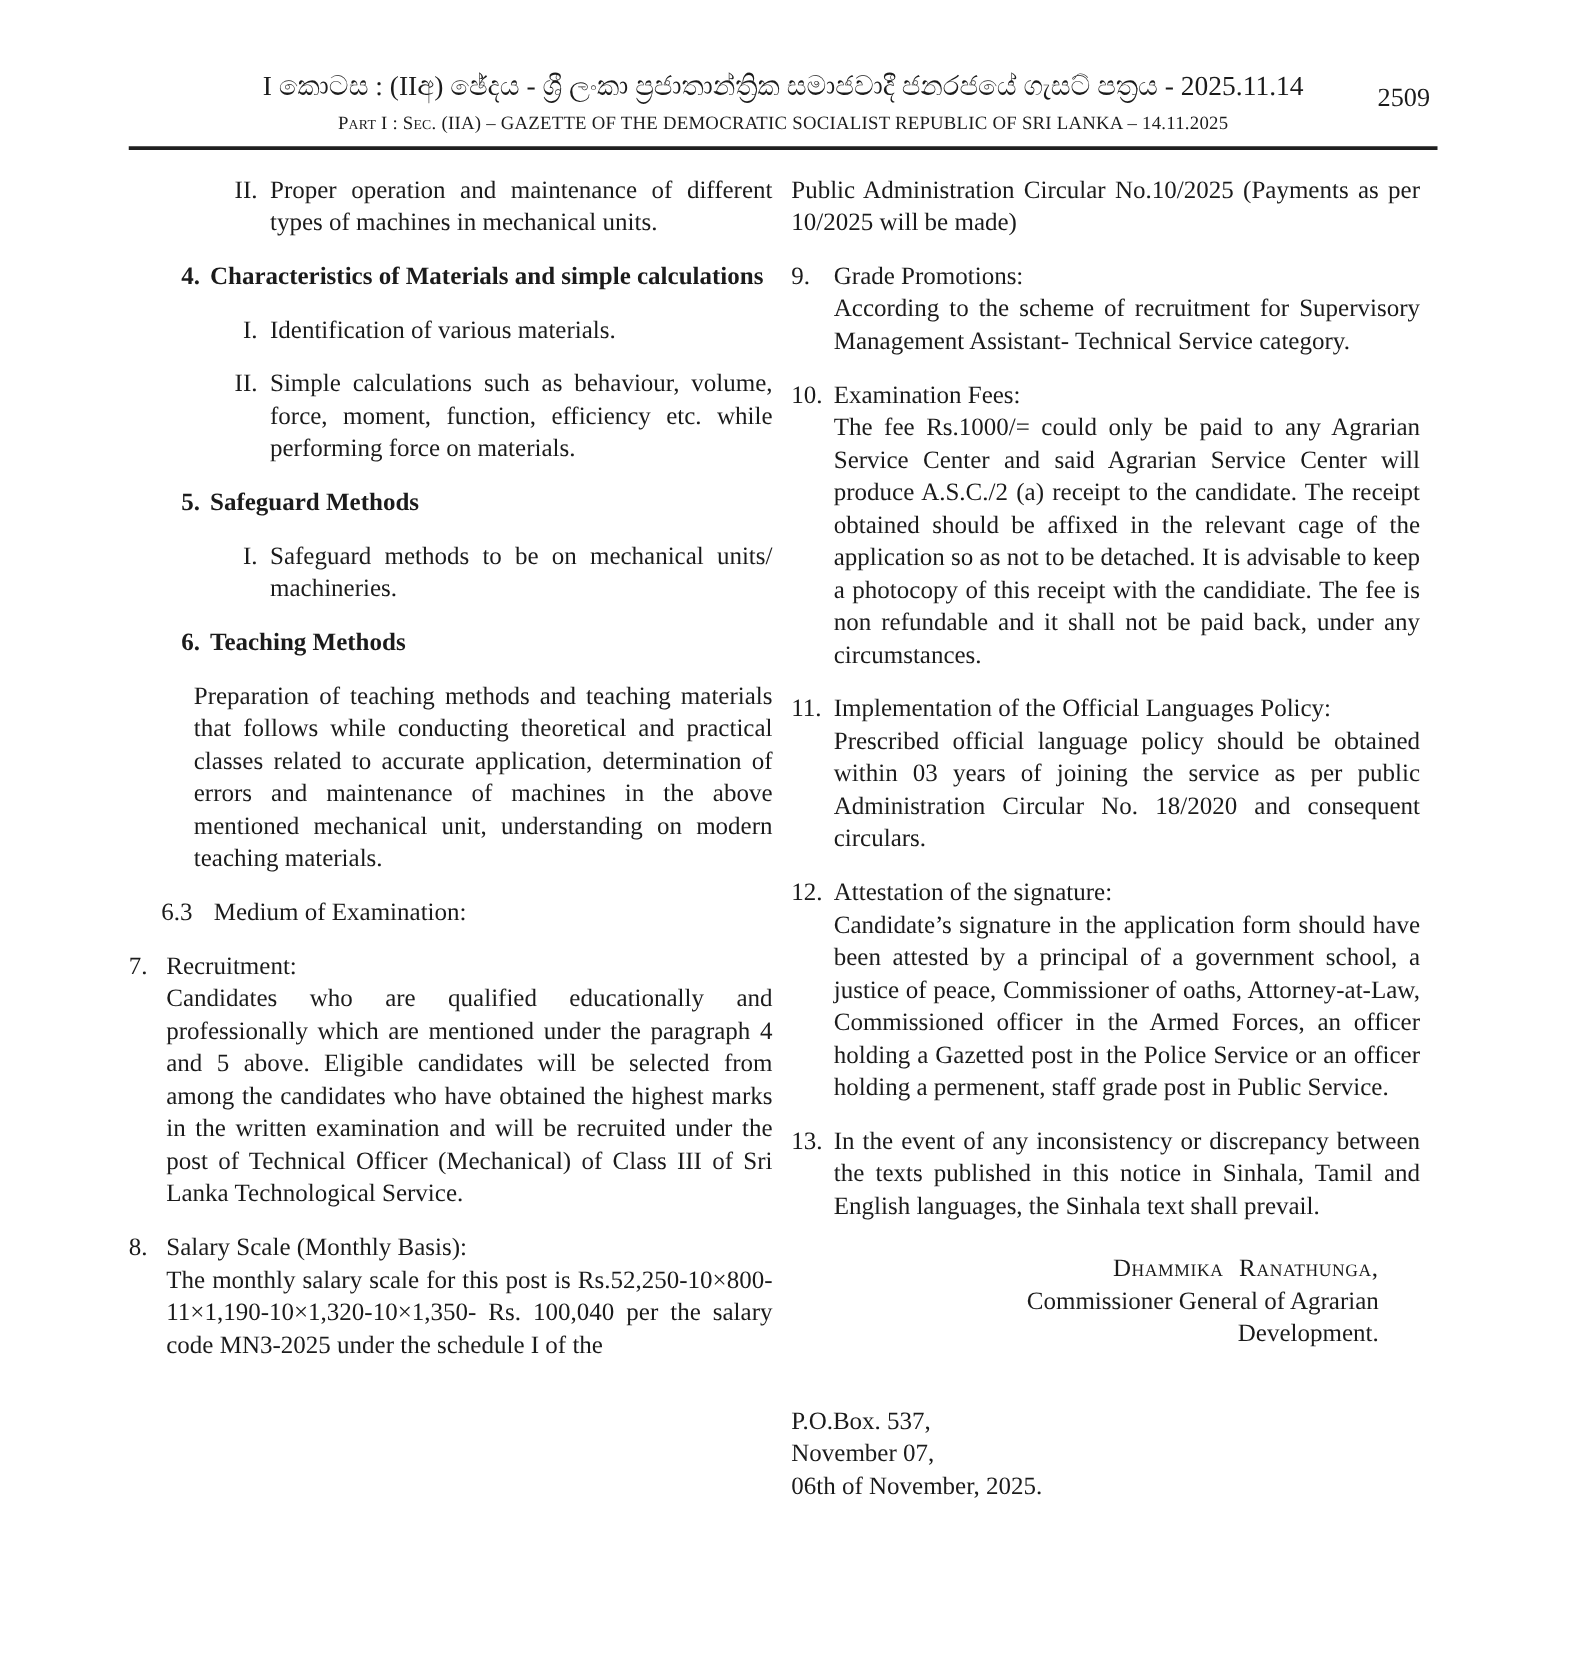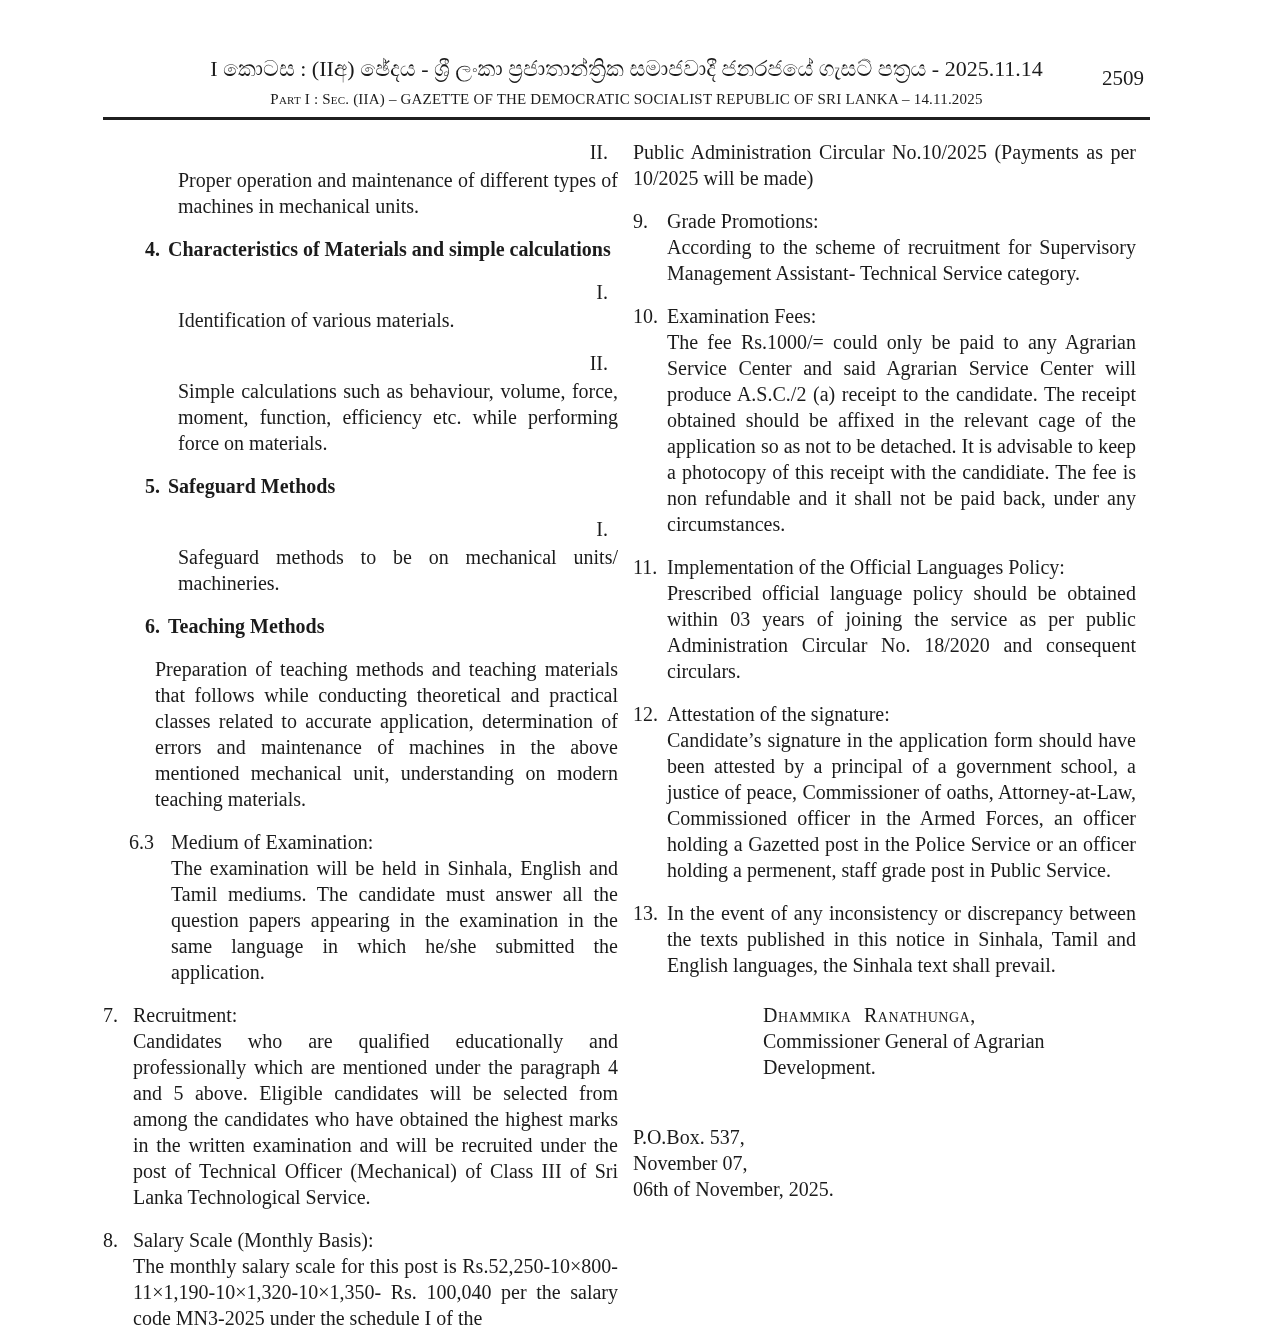--- a/index.html
+++ b/index.html
@@ -37,21 +37,21 @@
   
   .columns {
     display: flex; gap: 15px; margin-top: 19px;
     font-size: 20px; line-height: 26px;
   }
   .col-left  { width: 515px; flex: 0 0 515px; }
   .col-right { width: 503px; flex: 0 0 503px; }
   .blk { margin-bottom: 17px; }
   .just { text-align: justify; }
   
-  .roman { display: flex; margin-left: 75px; flex-direction: column; }
+  .roman { display: flex; margin-left: 75px; }
   .roman .num { flex: 0 0 28px; text-align: right; margin-right: 10px; }
   .roman .txt { flex: 1; text-align: justify; }
   .lhead { display: flex; margin-left: 42px; font-weight: bold; }
   .lhead .num { flex: 0 0 23px; }
   .lhead .txt { flex: 1; text-align: justify; }
   .teach-para { margin-left: 52px; text-align: justify; }
   .sub63 { display: flex; margin-left: 26px; }
   .sub63 .num { flex: 0 0 42px; }
   .sub63 .bd  { flex: 1; }
   .lsec { display: flex; }
@@ -59,21 +59,21 @@
   .lsec .bd  { flex: 1; }
   .ttl-bold { font-weight: normal; }
   
   .rpara { text-align: justify; }
   .rsec { display: flex; }
   .rsec .num { flex: 0 0 34px; }
   .rsec .bd  { flex: 1; }
   
   .signature {
     margin: 24px 0 0 130px; width: 340px;
-    text-align: left;
+    text-align: right;
   }
   .sig-name { font-variant: small-caps; word-spacing: 7px; letter-spacing: 0.5px; }
   .address { margin-top: 44px; }
 </style>
 </head>
 <body>
 
 <div class="page">
 
   <div class="header">
@@ -121,21 +121,20 @@
         <span class="num">6.</span>
         <span class="txt">Teaching Methods</span>
       </div>
 
       <div class="blk teach-para">Preparation of teaching methods and teaching materials that follows while conducting theoretical and practical classes related to accurate application, determination of errors and maintenance of machines in the above mentioned mechanical unit, understanding on modern teaching materials.</div>
 
       <div class="blk sub63">
         <span class="num">6.3</span>
         <span class="bd">
           <span class="ttl">Medium of Examination:</span>
-          <div class="just">The examination will be held in Sinhala, English and Tamil mediums. The candidate must answer all the question papers appearing in the examination in the same language in which he/she submitted the application.</div>
         </span>
       </div>
 
       <div class="blk lsec">
         <span class="num">7.</span>
         <span class="bd">
           <div class="ttl-bold">Recruitment:</div>
           <div class="just">Candidates who are qualified educationally and professionally which are mentioned under the paragraph 4 and 5 above. Eligible candidates will be selected from among the candidates who have obtained the highest marks in the written examination and will be recruited under the post of Technical Officer (Mechanical) of Class III of Sri Lanka Technological Service.</div>
         </span>
       </div>

